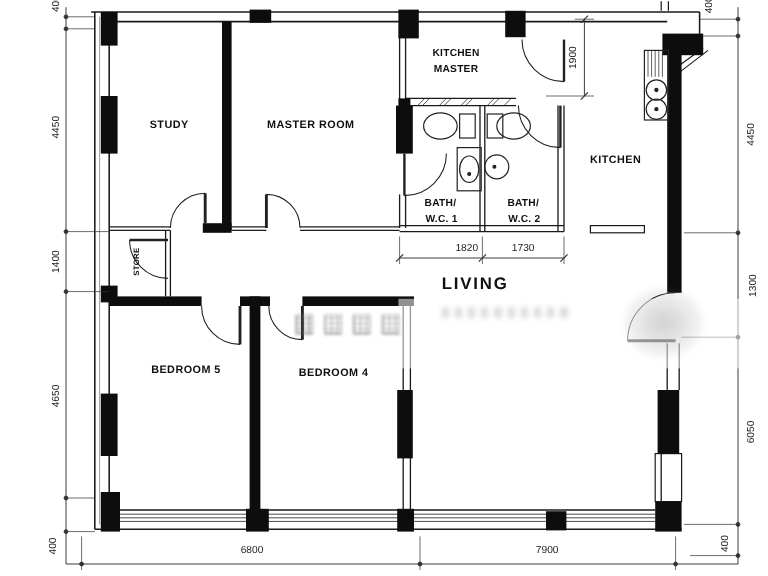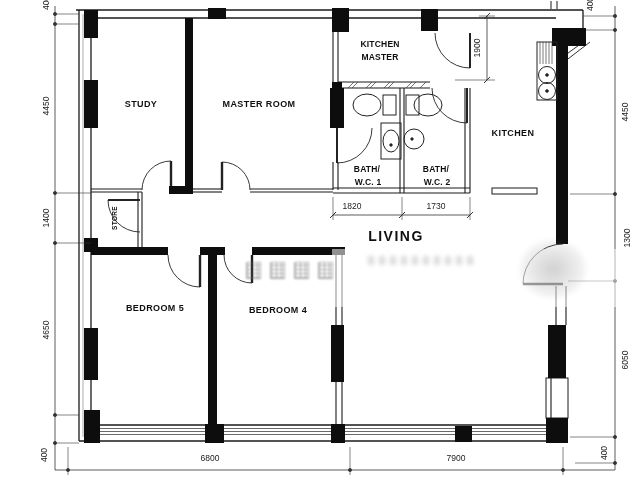--- a/index.html
+++ b/index.html
@@ -304,18 +304,18 @@
 
   <div class="dim vert" style="left:590px;top:4px">400</div>
   <div class="dim vert" style="left:625px;top:112px">4450</div>
   <div class="dim vert" style="left:627px;top:238px">1300</div>
   <div class="dim vert" style="left:625px;top:360px">6050</div>
   <div class="dim vert" style="left:604px;top:453px">400</div>
 
   <div class="dim" style="left:210px;top:458px">6800</div>
   <div class="dim" style="left:456px;top:458px">7900</div>
 
-  <div class="dim" style="left:352px;top:206px">1820</div>
+  <div class="dim" style="left:389px;top:206px">1820</div>
   <div class="dim" style="left:436px;top:206px">1730</div>
 
   <div class="dim vert" style="left:477px;top:48px">1900</div>
 
 </div>
 
 </body></html>

